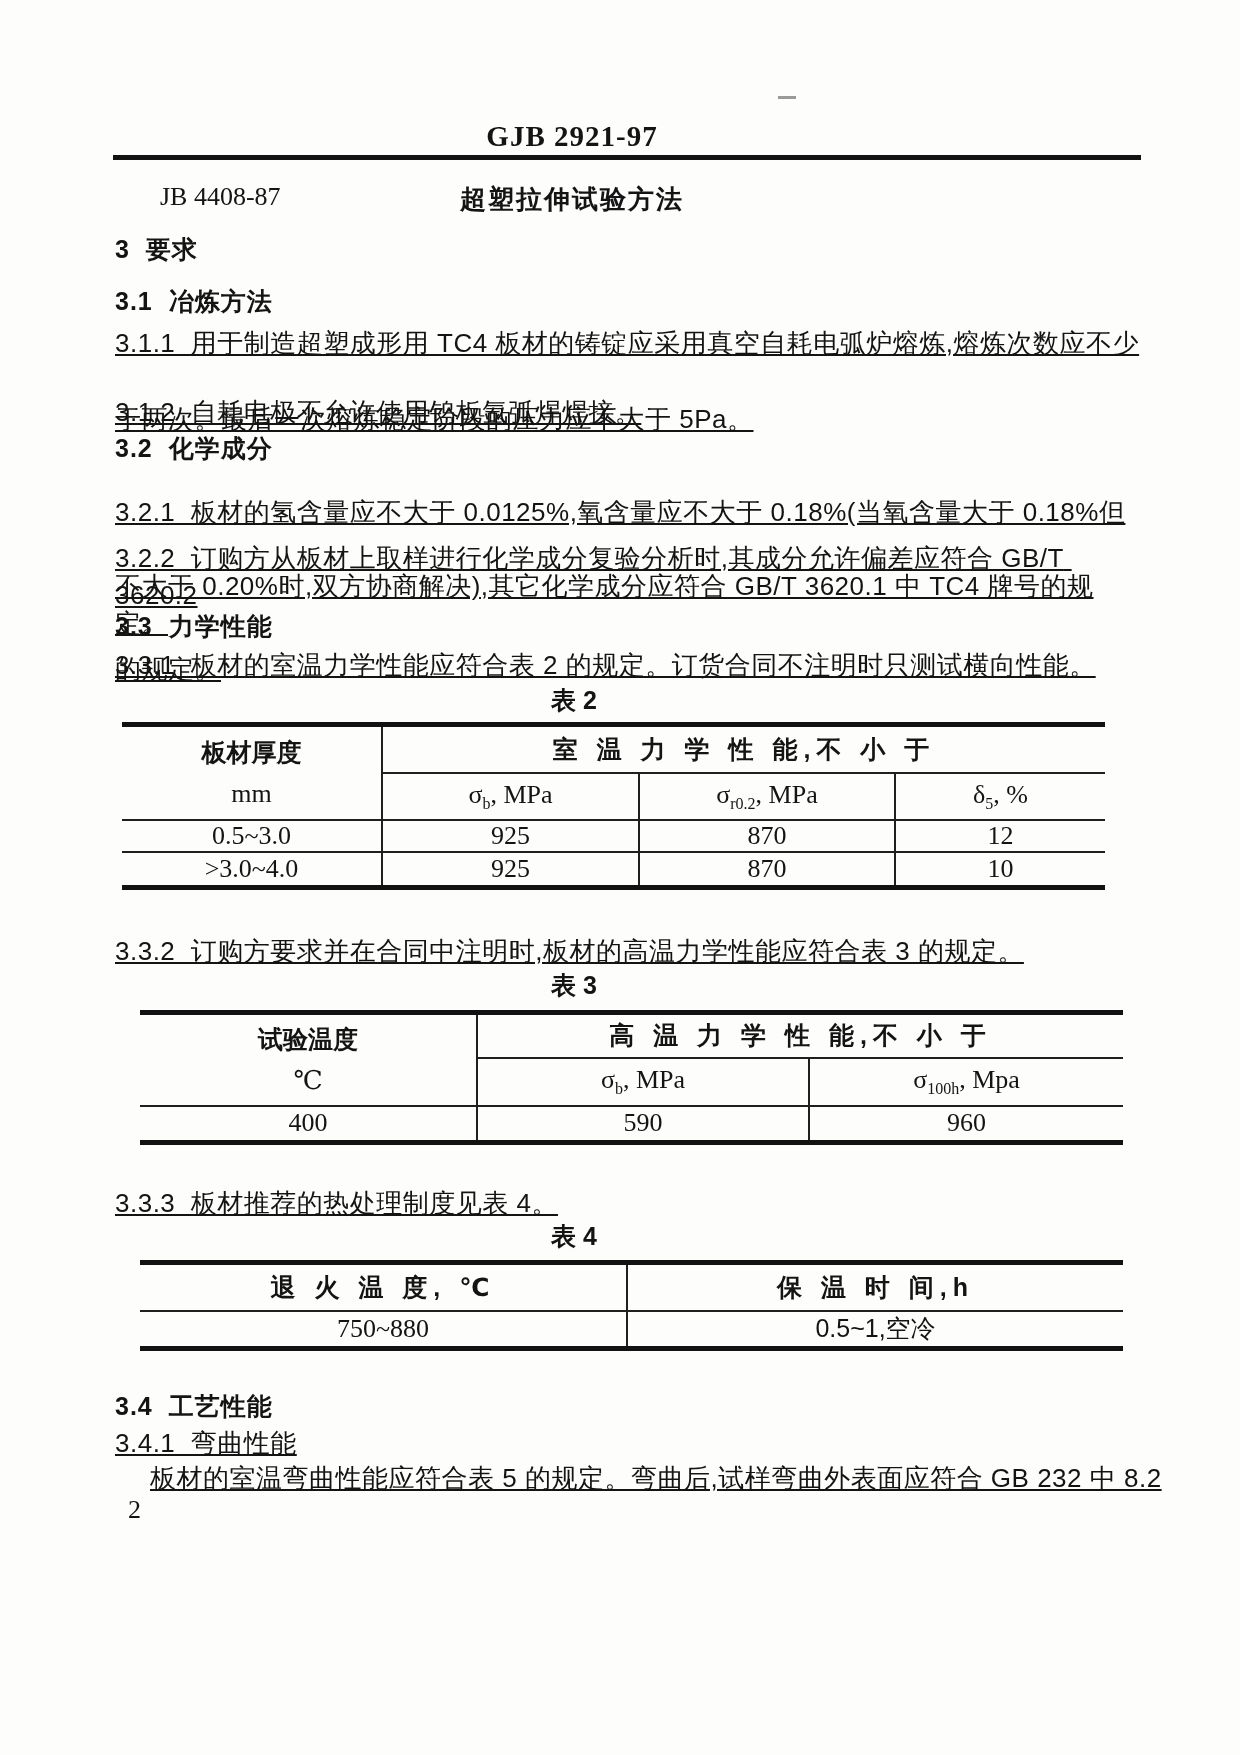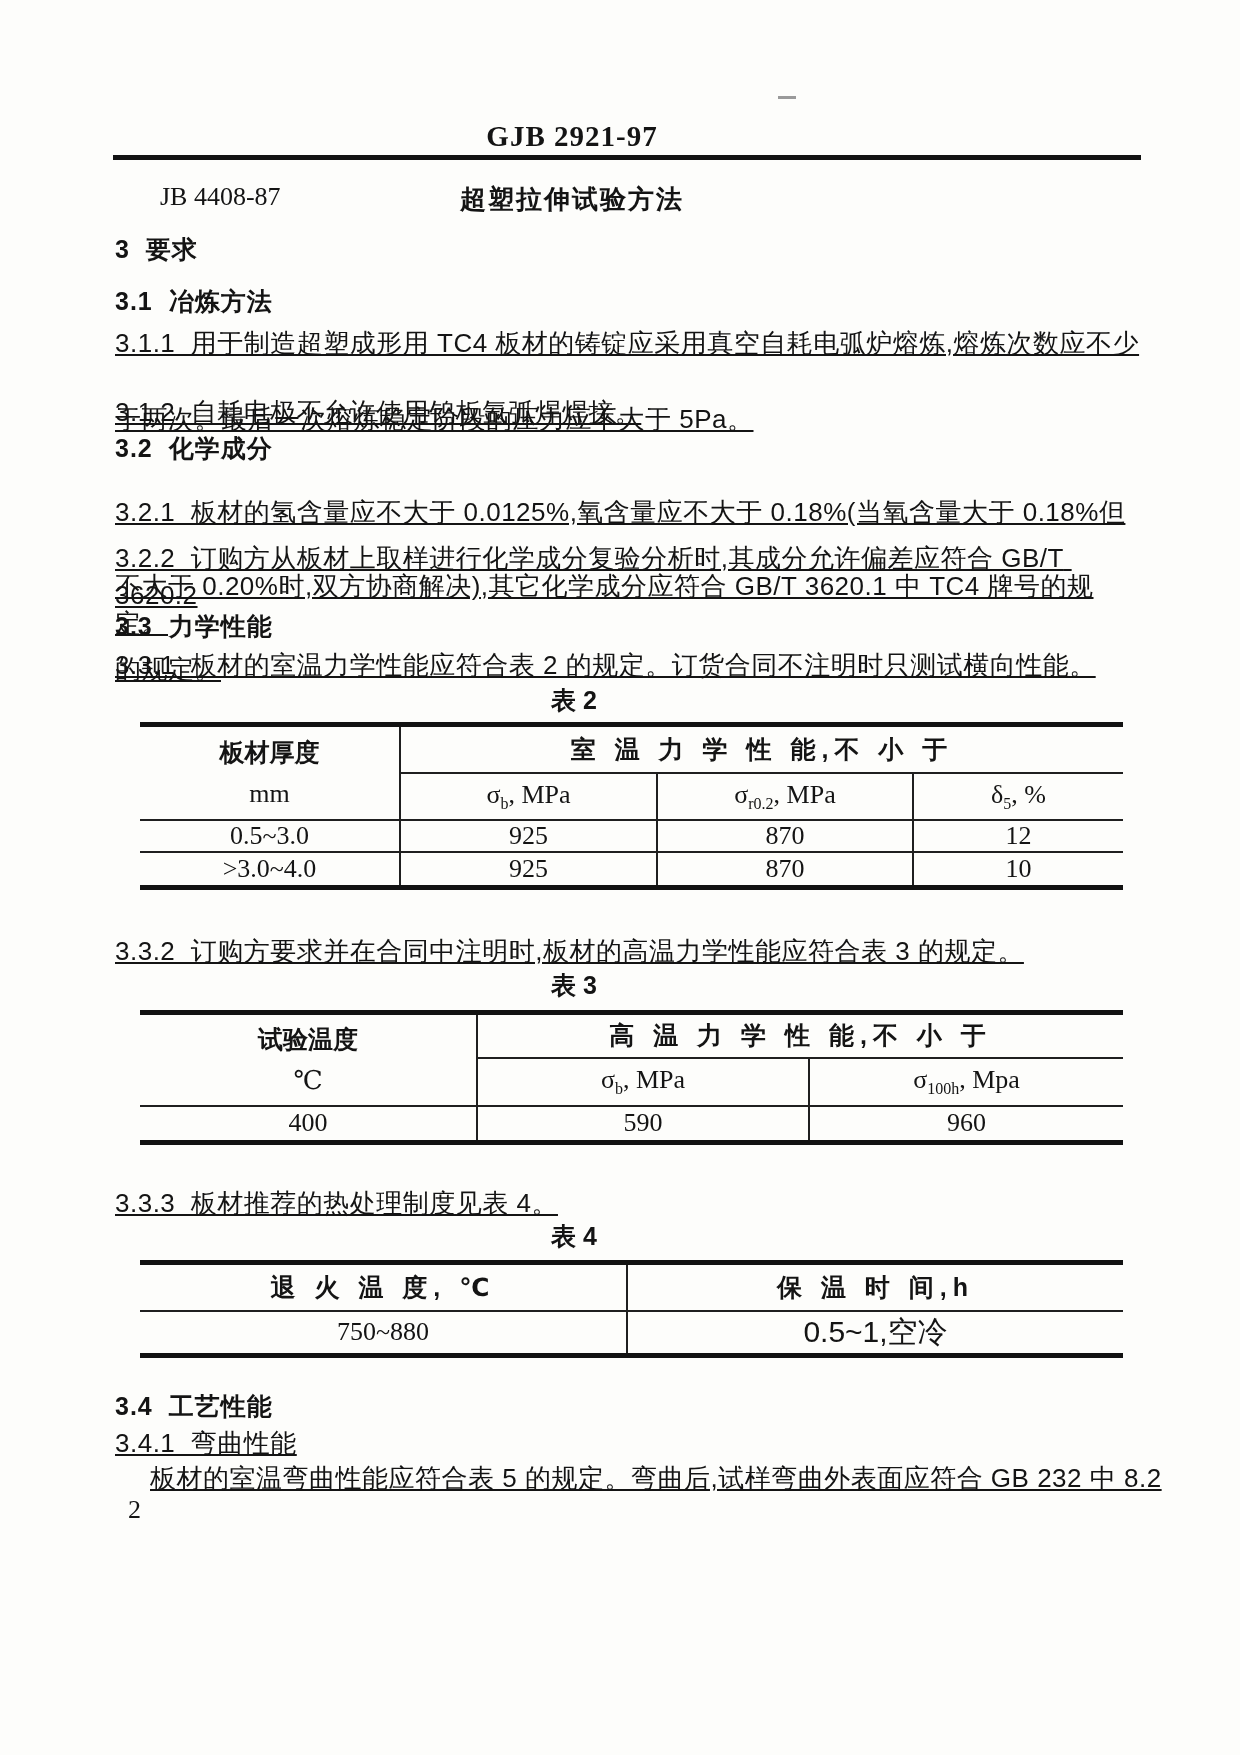--- a/index.html
+++ b/index.html
@@ -67,21 +67,21 @@
 <div class="abs left-col para" style="top:494px;"><span>3.2.1  板材的氢含量应不大于 0.0125%,氧含量应不大于 0.18%(当氧含量大于 0.18%但</span><br>
 <span>不大于 0.20%时,双方协商解决),其它化学成分应符合 GB/T 3620.1 中 TC4 牌号的规定。</span></div>
 
 <div class="abs left-col para" style="top:540px;"><span>3.2.2  订购方从板材上取样进行化学成分复验分析时,其成分允许偏差应符合 GB/T 3620.2</span><br>
 <span>的规定。</span></div>
 
 <div class="abs left-col h-sec" style="top:610px;">3.3  力学性能</div>
 <div class="abs left-col para" style="top:647px;">3.3.1  板材的室温力学性能应符合表 2 的规定。订货合同不注明时只测试横向性能。</div>
 
 <div class="abs tbl-title" style="top:684px;">表 2</div>
-<table class="abs" style="top:722px;left:140px;width:983px;">
+<table class="abs" style="top:722px;left:122px;width:983px;">
   <colgroup>
       <col style="width:260px">
       <col style="width:257px">
       <col style="width:256px">
       <col style="width:210px">
     </colgroup>
   <tbody>
       <tr style="height:48px;">
     <td rowspan="2" class="cn-hd colhead-2line">
       <div>板材厚度</div>
@@ -146,21 +146,21 @@
       <col style="width:487px">
       <col style="width:496px">
     </colgroup>
   <tbody>
       <tr style="height:48px;">
     <td class="cn-hd spread">退 火 温 度,  ℃</td>
     <td class="cn-hd spread">保 温 时 间,h</td>
   </tr>
   <tr style="height:38px;">
     <td class="num">750~880</td>
-    <td class="num" style="font-family:'Liberation Sans','DejaVu Sans',sans-serif;font-size:30px;margin-top:40px;">0.5~1,空冷</td>
+    <td class="num" style="font-family:'Liberation Sans','DejaVu Sans',sans-serif;font-size:25px;margin-top:40px;">0.5~1,空冷</td>
   </tr>
 </tbody>
   </table>
 
 <div class="abs left-col h-sec" style="top:1390px;">3.4  工艺性能</div>
 <div class="abs left-col para" style="top:1425px;">3.4.1  弯曲性能</div>
 <div class="abs para" style="top:1460px;left:150px;">板材的室温弯曲性能应符合表 5 的规定。弯曲后,试样弯曲外表面应符合 GB 232 中 8.2</div>
 
 <div class="abs pagenum" style="top:1495px;left:128px;">2</div>
 

